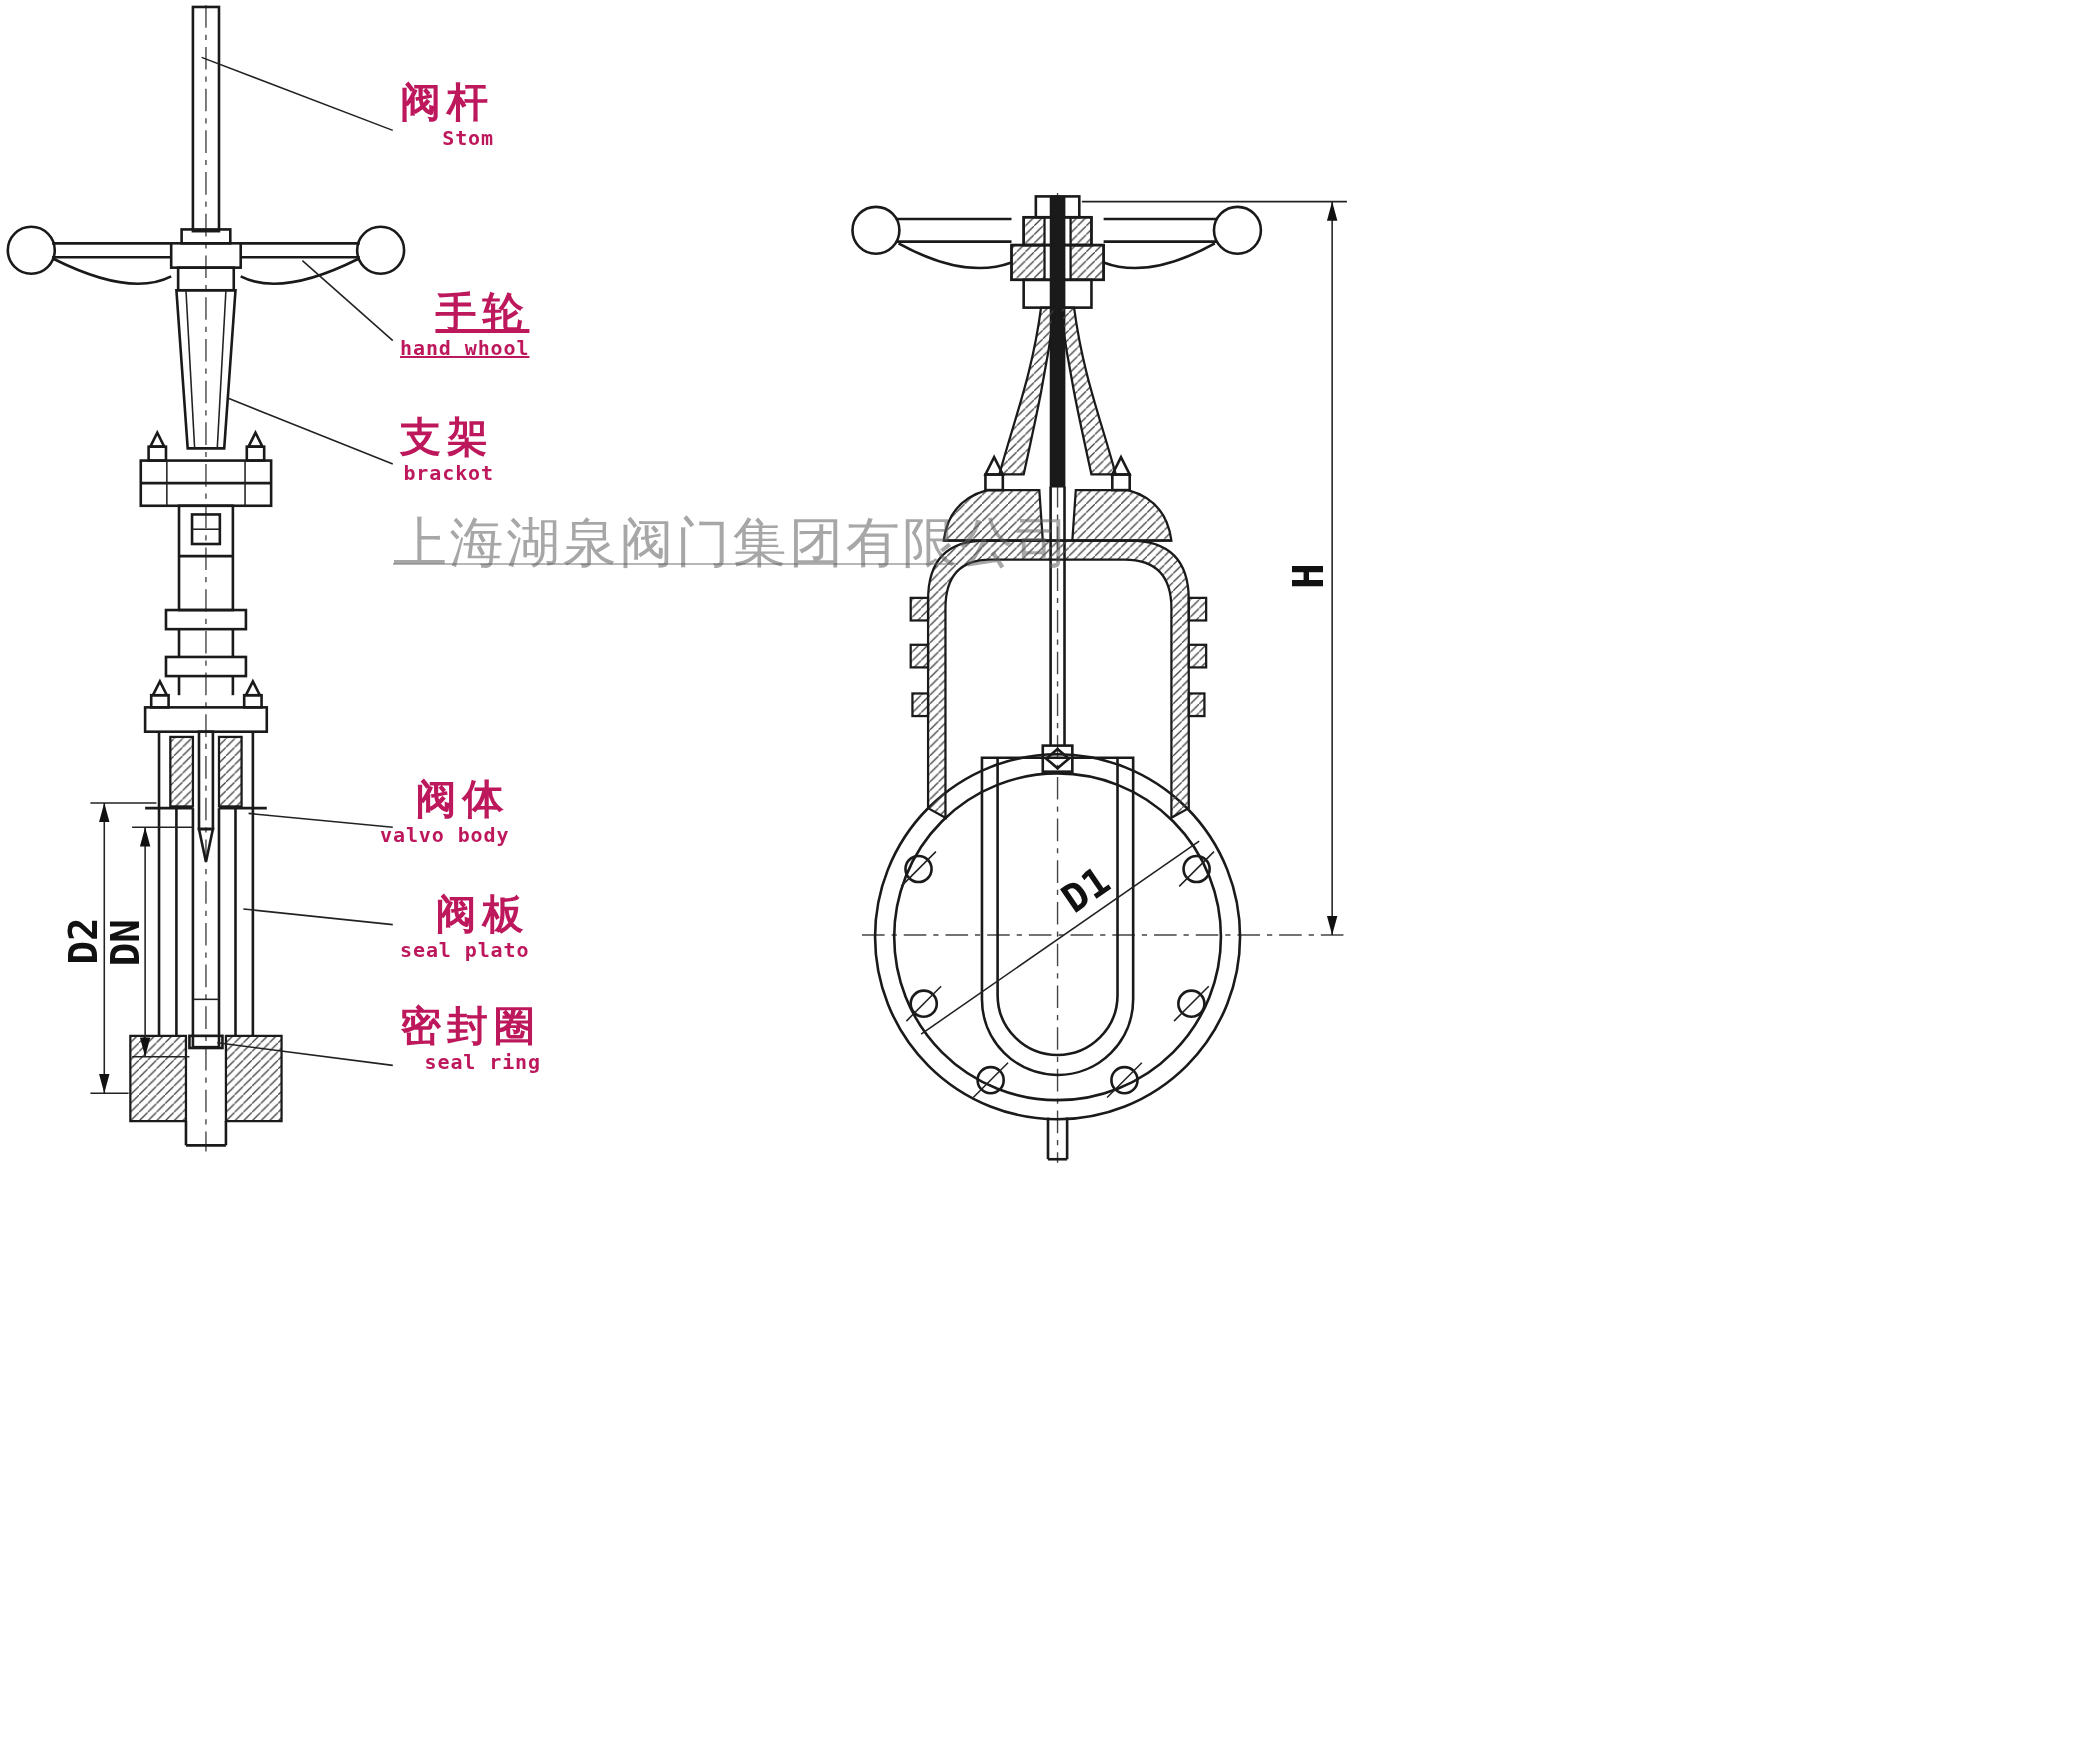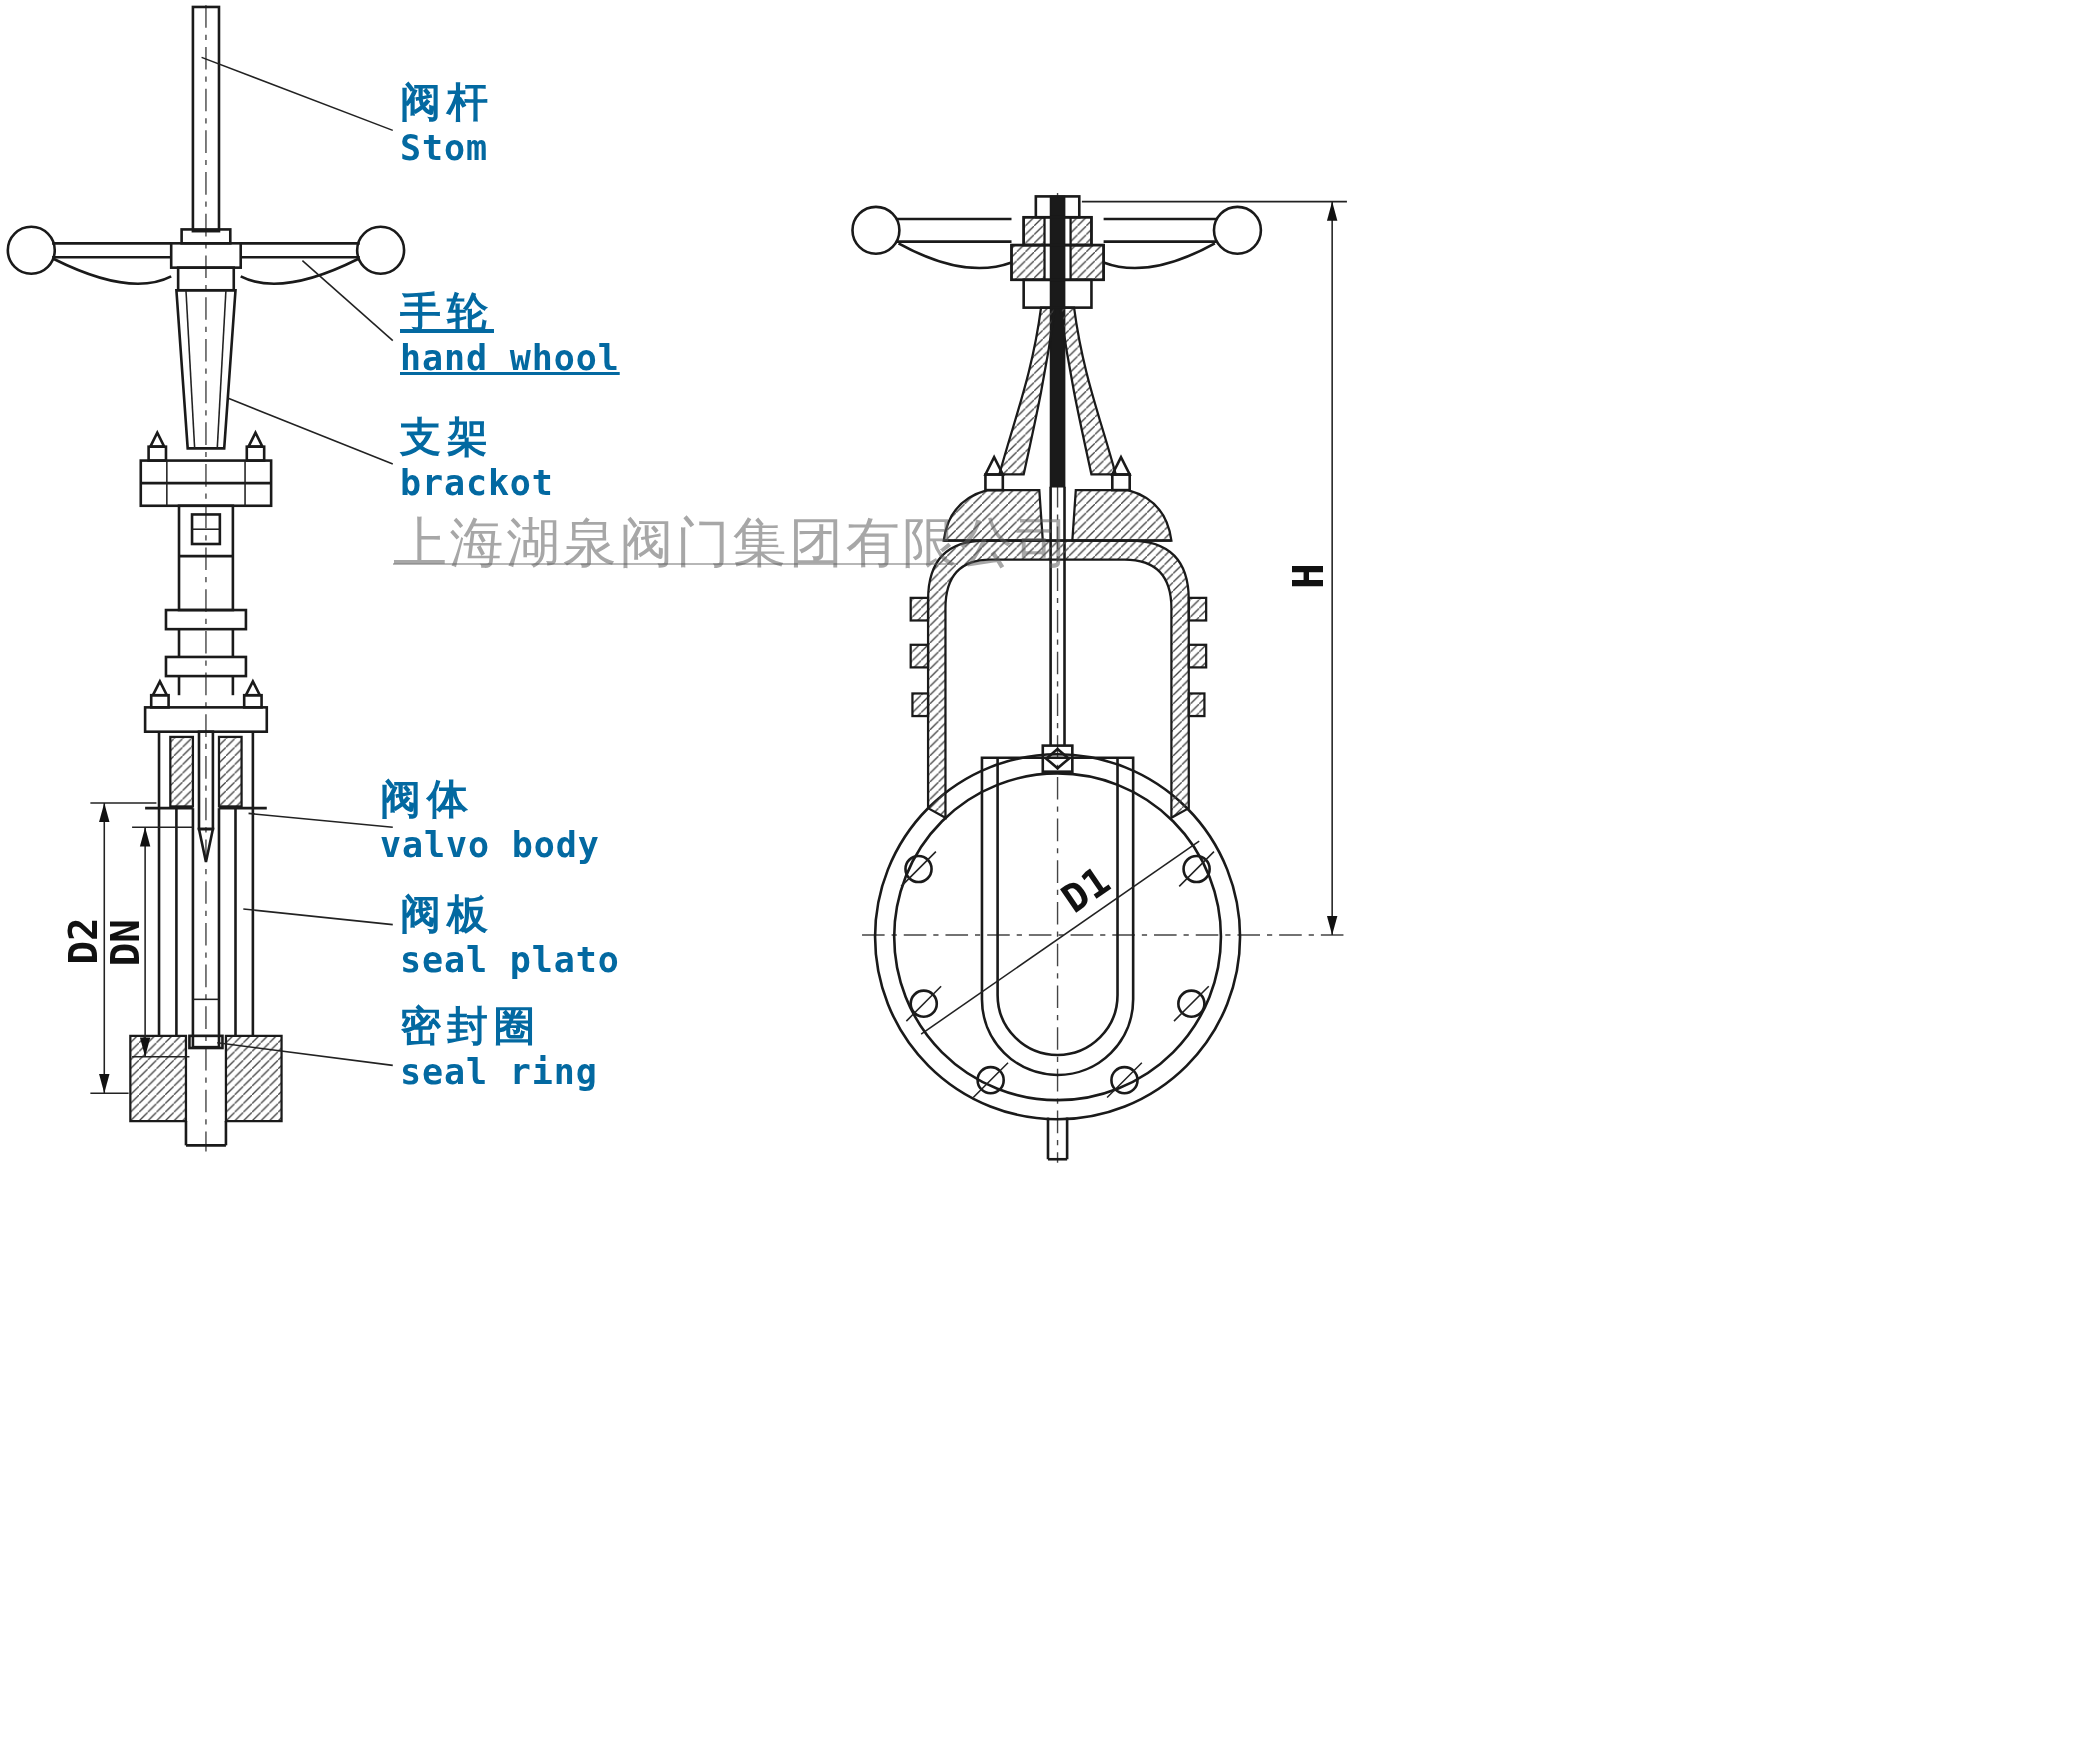--- a/index.html
+++ b/index.html
@@ -12,25 +12,25 @@
   .s    { stroke:#1a1a1a; stroke-width:3;   fill:none; }
   .sh   { stroke:#1a1a1a; stroke-width:2.6; fill:url(#hatch); }
   .thin { stroke:#222;    stroke-width:1.8; fill:none; }
   .cl   { stroke:#444;    stroke-width:1.6; fill:none; stroke-dasharray:26 8 6 8; }
   .dark { fill:#1a1a1a;   stroke:#1a1a1a; stroke-width:2; }
   .arr  { fill:#111; stroke:none; }
   text.dim { font-family:"DejaVu Sans Mono","Liberation Mono",monospace; font-weight:bold;
              font-size:45px; fill:#111; }
 
   
-  .lbl { position:absolute; color:#0369a1; }
+  .lbl { position:absolute; color:#be185d;text-align:right; }
   .lbl .zh { font-family:"Liberation Sans","DejaVu Sans",sans-serif; font-weight:bold;
              font-size:41px; letter-spacing:6px; line-height:1.1; white-space:nowrap; }
   .lbl .en { font-family:"DejaVu Sans Mono","Liberation Mono",monospace; font-weight:bold;
-             font-size:35px; letter-spacing:0.9px; line-height:1.35; white-space:nowrap; }
+             font-size:20px; letter-spacing:0.9px; line-height:1.35; white-space:nowrap; }
 
   
   .watermark { position:absolute; left:393px; top:507px; z-index:5;
                font-family:Liberation Serif, serif; font-size:54px;
                color:rgba(95,95,95,0.55); letter-spacing:2.6px; white-space:nowrap; }
   .watermark-line { position:absolute; left:393px; top:563px; width:565px; height:1.7px;
                z-index:5; background:rgba(95,95,95,0.45); }
 </style>
 </head>
 <body>

